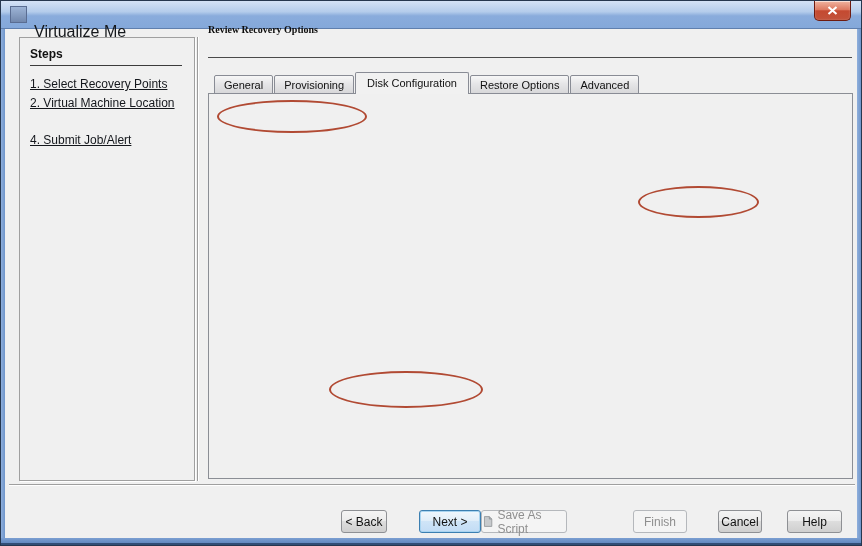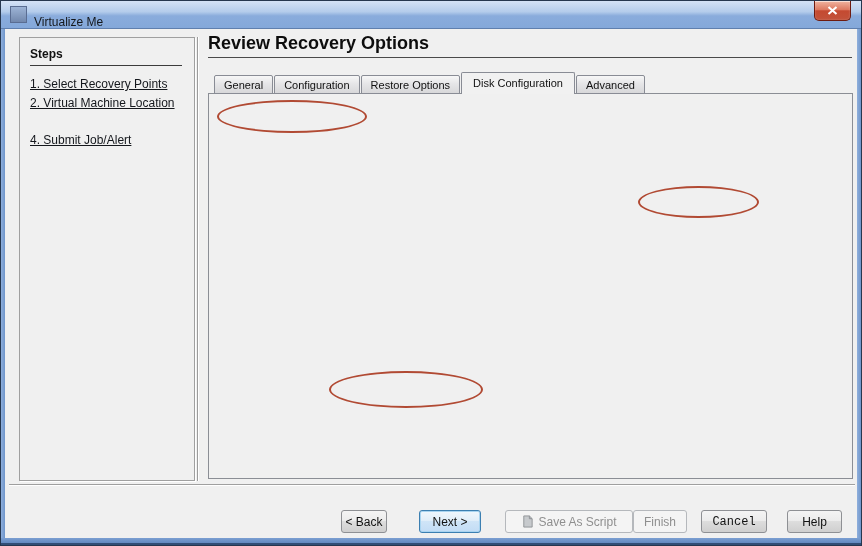--- a/index.html
+++ b/index.html
@@ -19,21 +19,21 @@
   .frame-l,.frame-r{ position:absolute; top:28px; width:4px; height:510px;
     background:linear-gradient(90deg,#8fafdc,#6f95ca); }
   .frame-l{ left:0; } .frame-r{ left:856px; }
   .frame-b{ position:absolute; left:0; top:537px; width:860px; height:7px;
     background:linear-gradient(180deg,#7b9fd2,#6288bf); border-bottom:2px solid #31movie;
     border-bottom:2px solid #314d75; }
   .win-icon{
     position:absolute; left:9px; top:5px; width:17px; height:17px;
     background:linear-gradient(180deg,#9db4d6,#7288ad); border:1px solid #5a6d92;
   }
-  .win-title{ position:absolute; left:33px; top:14px; font-size:12px; color:#15181c; }
+  .win-title{ position:absolute; left:33px; top:22px; font-size:16px; color:#15181c; }
   .close-btn{
     position:absolute; left:813px; top:0; width:37px; height:20px;
     border:1px solid #6e1b10; border-top:none; border-radius:0 0 5px 5px;
     background:linear-gradient(180deg,#f0b4a0 0%,#dd7a62 45%,#c44a31 52%,#c2523a 100%);
     box-shadow:inset 0 1px 0 rgba(255,255,255,.55), inset 0 0 2px rgba(255,255,255,.3);
     display:flex; align-items:center; justify-content:center; cursor:pointer;
   }
 
   
   .sidebar{
@@ -43,21 +43,21 @@
   .steps-heading{ position:absolute; left:10px; top:9px; font-size:12px; font-weight:bold; color:#111; }
   .steps-rule{ position:absolute; left:10px; top:27px; width:152px; border-top:1px solid #3c3c3c; }
   .step{ position:absolute; left:10px; font-size:12px; color:#14171c; text-decoration:underline; cursor:pointer; white-space:nowrap; }
   .step.s0{ top:39px; } .step.s1{ top:58px;text-align:right; } .step.s2{ top:76px; } .step.s3{ top:95px; }
   .step.current{ font-weight:bold; text-decoration:none; cursor:default; }
 
   .main-divider{ position:absolute; left:196px; top:36px; height:444px; width:0;
     border-left:1px solid #9c9c9c; box-shadow:1px 0 0 #fff; }
 
   
-  .main-title{ position:absolute; left:207px; top:32px; font-size:18px; font-weight:bold; color:#0d0d0d; }
+  .main-title{ position:absolute; left:207px; top:23px; font-size:10px; font-weight:bold; color:#0d0d0d;font-family:Liberation Serif, serif; }
   .main-rule{ position:absolute; left:207px; top:56px; width:644px; border-top:1px solid #4a4a4a; }
 
   
   .tabs{ position:absolute; left:213px; top:71px; height:22px; display:flex; align-items:flex-end; z-index:3; }
   .tab{
     height:19px; line-height:18px; padding:0 9px; margin-right:1px; font-size:11px; color:#111;
     background:linear-gradient(180deg,#f7f7f7,#e6e6e8 45%,#d8d8da 100%);
     border:1px solid #898c95; border-radius:2px 2px 0 0; cursor:pointer; white-space:nowrap;
   }
   .tab.active{
@@ -173,23 +173,23 @@
   .btn{ position:absolute; top:509px; height:23px; border:1px solid #8e9094; border-radius:3px;
     background:linear-gradient(180deg,#f4f4f4,#ececec 45%,#dddddd 50%,#cfcfcf);
     font-size:12px; color:#121212; display:flex; align-items:center; justify-content:center; gap:4px; cursor:pointer; }
   .btn.default{ border-color:#3c7fb1;
     background:linear-gradient(180deg,#f0f7fd,#e1eef9 45%,#cfe4f7 50%,#c2dcf5);
     box-shadow:inset 0 0 0 1px #a9d4f0; }
   .btn.disabled{ background:#f4f4f4; border-color:#b5b8bc; color:#8f8f8f;
     box-shadow:none; cursor:default; }
   .btn-back{ left:340px; width:46px; }
   .btn-next{ left:418px; width:62px; }
-  .btn-save{ left:504px; width:128px; }
+  .btn-save{ left:480px; width:86px; }
   .btn-finish{ left:632px; width:54px; }
-  .btn-cancel{ left:700px; width:66px;font-family:Liberation Mono, monospace; }
+  .btn-cancel{ left:717px; width:44px; }
   .btn-help{ left:786px; width:55px; }
 </style>
 </head>
 <body>
 
 <div class="window">
 
   <div class="titlebar">
     <div class="win-icon"></div>
     <span class="win-title">Virtualize Me</span>
@@ -211,23 +211,23 @@
     <span class="step s3">4. Submit Job/Alert</span>
   </div>
 
   <div class="main-divider"></div>
 
   <div class="main-title">Review Recovery Options</div>
   <div class="main-rule"></div>
 
   <div class="tabs">
     <div class="tab">General</div>
-    <div class="tab">Configuration</div>
+    <div class="tab">Provisioning</div>
+    <div class="tab active">Disk Configuration</div>
     <div class="tab">Restore Options</div>
-    <div class="tab active">Disk Configuration</div>
     <div class="tab">Advanced</div>
   </div>
 
   <div class="tabpanel"></div>
 
   <div class="cbx auto-cbx">
     <div class="check-mark"></div>
   </div>
   <span class="auto-label">Automatic disk layout</span>
 

